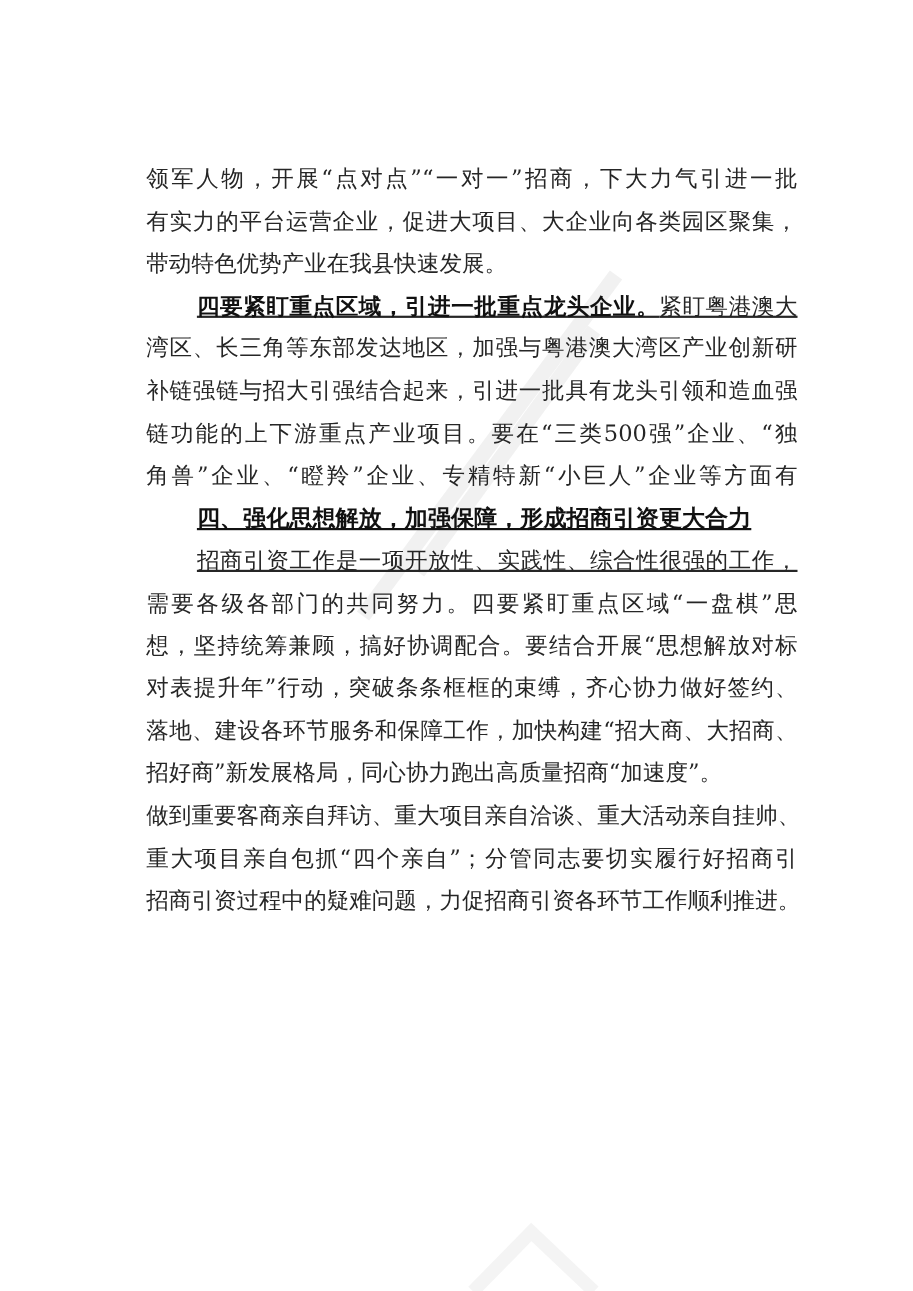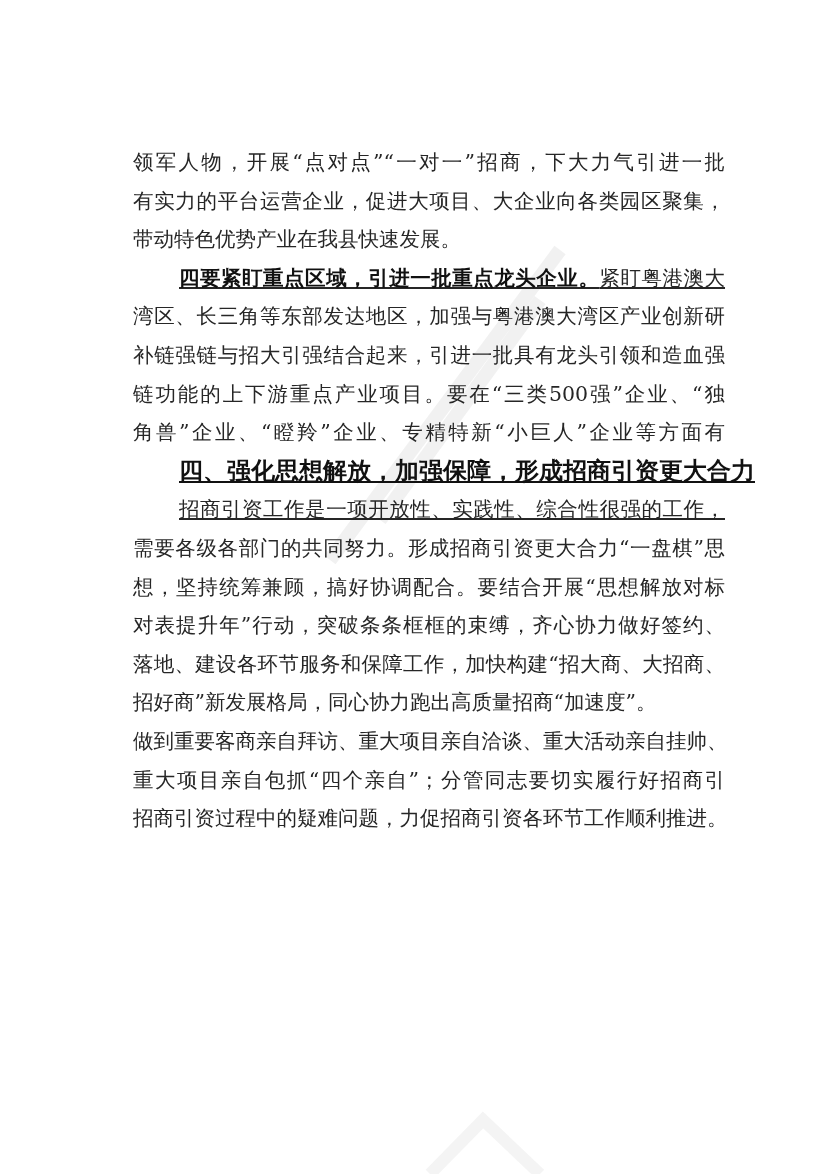--- a/index.html
+++ b/index.html
@@ -19,21 +19,21 @@
     }
     .line {
       display: block; white-space: nowrap; height: 38.6px;
       text-align: justify; text-align-last: justify;
     }
     .line.last { text-align-last: left; }
     .indent { padding-left: 46px; text-decoration: underline; }
     .lead { font-weight: bold; color: #111; }
     .heading {
       font-family: "DejaVu Sans", "Liberation Sans", sans-serif;
-      font-weight: bold; color: #111; font-size: 24px;
+      font-weight: bold; color: #111; font-size: 21px;
     }
   </style>
 </head>
 <body>
 
 <div class="page">
 
   <svg class="watermark" width="830" height="1174" style="left:0;top:0;">
     <g opacity="0.55" fill="none" stroke="#e6e6e6" stroke-width="14">
       <path d="M330 560 L560 250"></path>
@@ -59,21 +59,21 @@
       <span class="line">链功能的上下游重点产业项目。要在“三类500强”企业、“独</span>
       <span class="line">角兽”企业、“瞪羚”企业、专精特新“小巨人”企业等方面有</span>
     </div>
 
     <div>
       <span class="line indent last heading">四、强化思想解放，加强保障，形成招商引资更大合力</span>
     </div>
 
     <div>
       <span class="line indent">招商引资工作是一项开放性、实践性、综合性很强的工作，</span>
-      <span class="line">需要各级各部门的共同努力。形成招商引资更大合力“一盘棋”思</span>
+      <span class="line">需要各级各部门的共同努力。四要紧盯重点区域“一盘棋”思</span>
       <span class="line">想，坚持统筹兼顾，搞好协调配合。要结合开展“思想解放对标</span>
       <span class="line">对表提升年”行动，突破条条框框的束缚，齐心协力做好签约、</span>
       <span class="line">落地、建设各环节服务和保障工作，加快构建“招大商、大招商、</span>
       <span class="line last">招好商”新发展格局，同心协力跑出高质量招商“加速度”。</span>
     </div>
 
     <div>
       <span class="line">做到重要客商亲自拜访、重大项目亲自洽谈、重大活动亲自挂帅、</span>
       <span class="line">重大项目亲自包抓“四个亲自”；分管同志要切实履行好招商引</span>
       <span class="line last">招商引资过程中的疑难问题，力促招商引资各环节工作顺利推进。</span>

